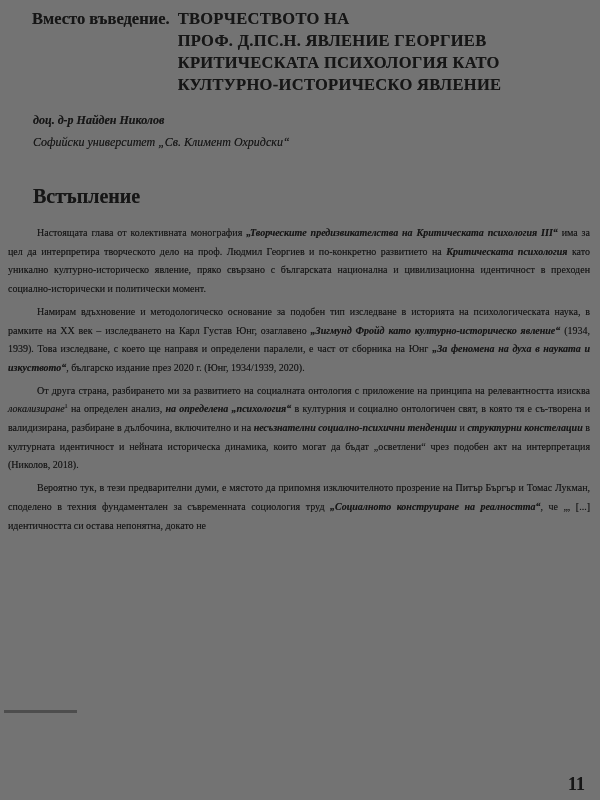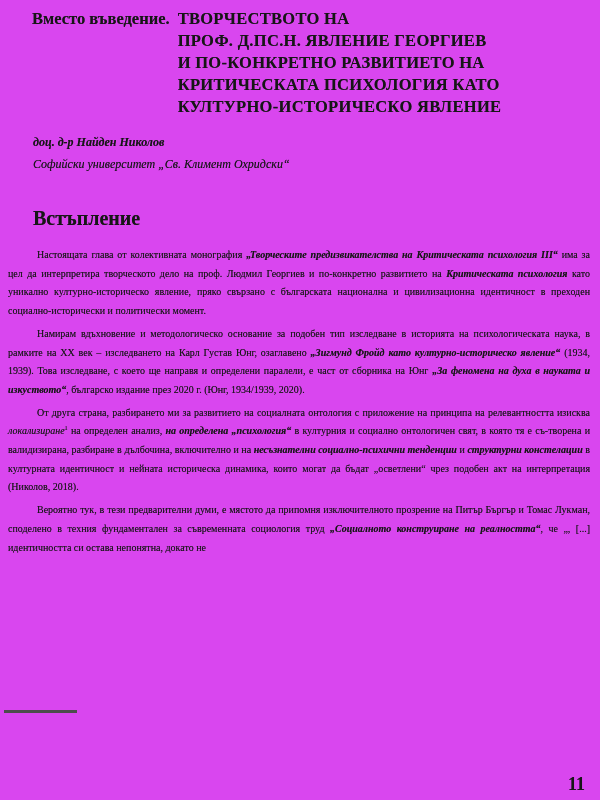--- a/index.html
+++ b/index.html
@@ -1,21 +1,21 @@
 <!DOCTYPE html>
 <html lang="bg"><head>
 <meta charset="utf-8">
 <style>
   html, body { margin: 0; padding: 0; background: #e9e9e7; }
   .page {
     position: relative;
     width: 600px;
     height: 800px;
     margin: 0 auto;
-    background: #d946ef;
+    background: #737373;
     color: #161616;
     font-family: "Liberation Serif", "DejaVu Serif", serif;
     box-sizing: border-box;
     padding: 8px 6px 0 4px;
     overflow: hidden;
     text-shadow: 0 0 0.4px rgba(20,20,20,0.55);
   }
 
   
   .title-row {
@@ -94,21 +94,20 @@
 </head>
 <body>
 
 <div class="page">
 
   <div class="title-row">
     <span class="title-prefix">Вместо въведение.</span>
     <div class="title-lines">
       <div>ТВОРЧЕСТВОТО НА</div>
       <div>ПРОФ. Д.ПС.Н. ЯВЛЕНИЕ ГЕОРГИЕВ</div>
-      <div>И ПО-КОНКРЕТНО РАЗВИТИЕТО НА</div>
       <div>КРИТИЧЕСКАТА ПСИХОЛОГИЯ КАТО</div>
       <div>КУЛТУРНО-ИСТОРИЧЕСКО ЯВЛЕНИЕ</div>
     </div>
   </div>
 
   <div class="author-name">доц. д-р Найден Николов</div>
   <div class="author-affiliation">Софийски университет „Св. Климент Охридски“</div>
 
   <div class="section-heading">Встъпление</div>
 

